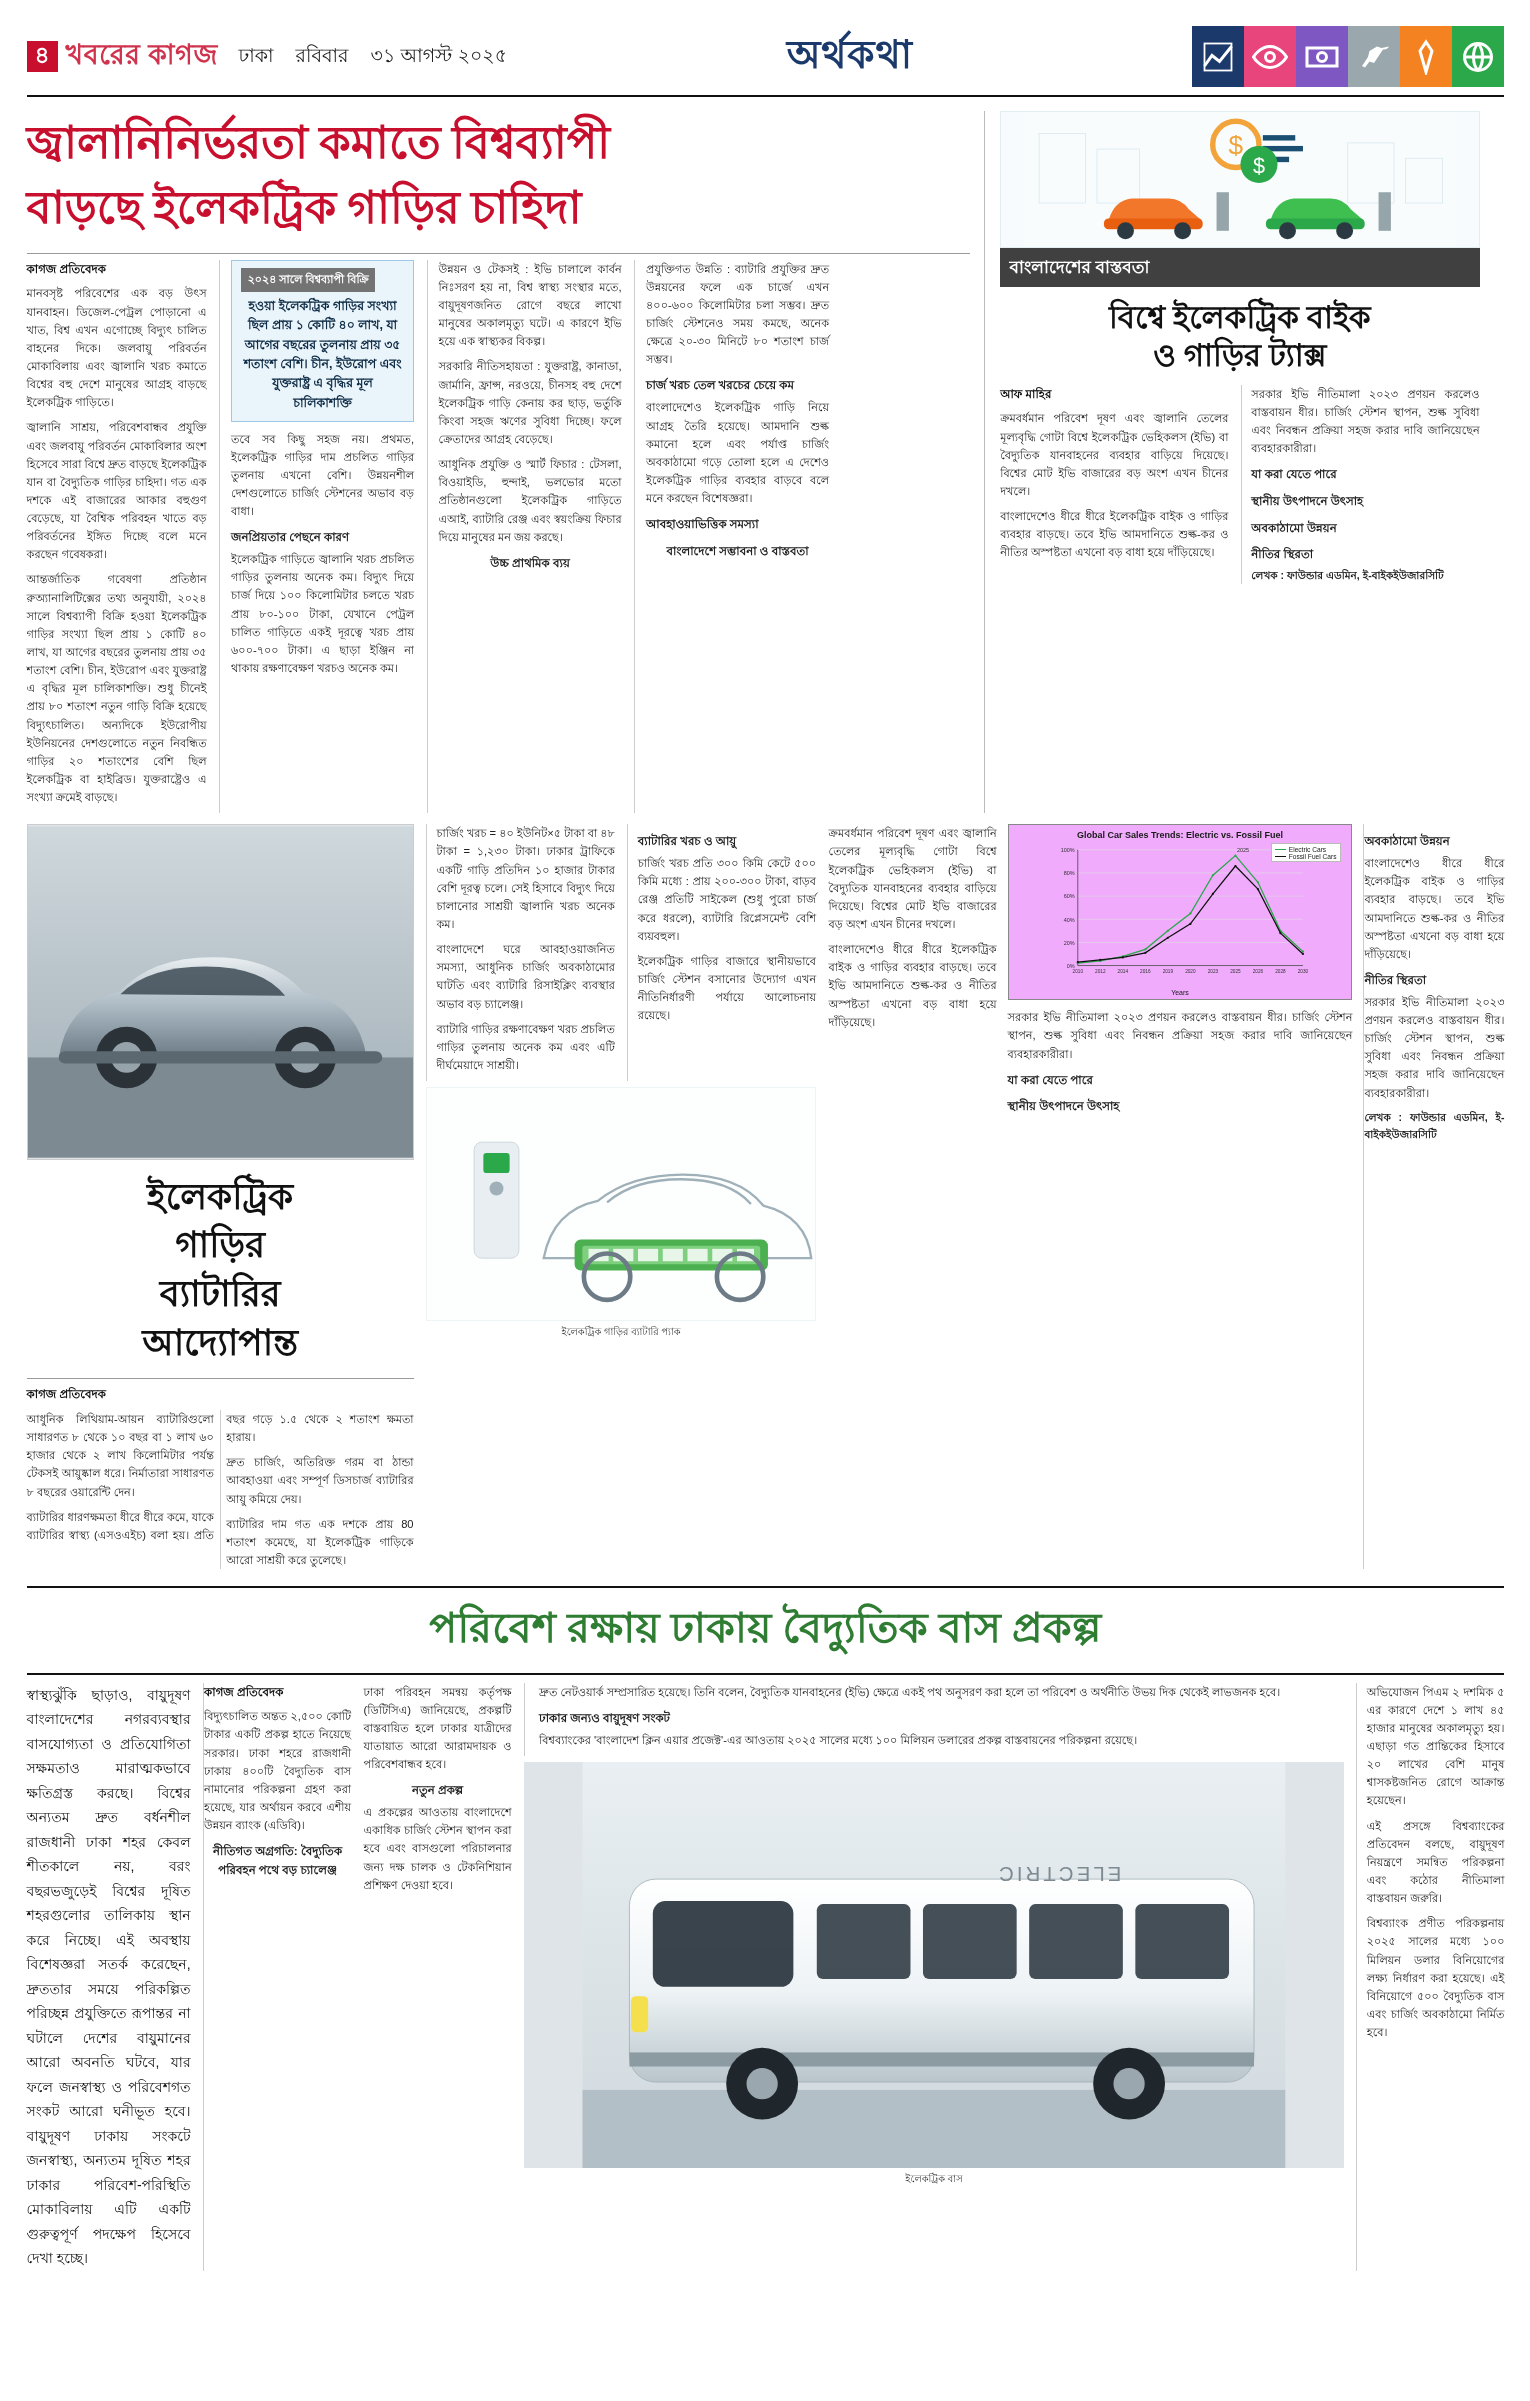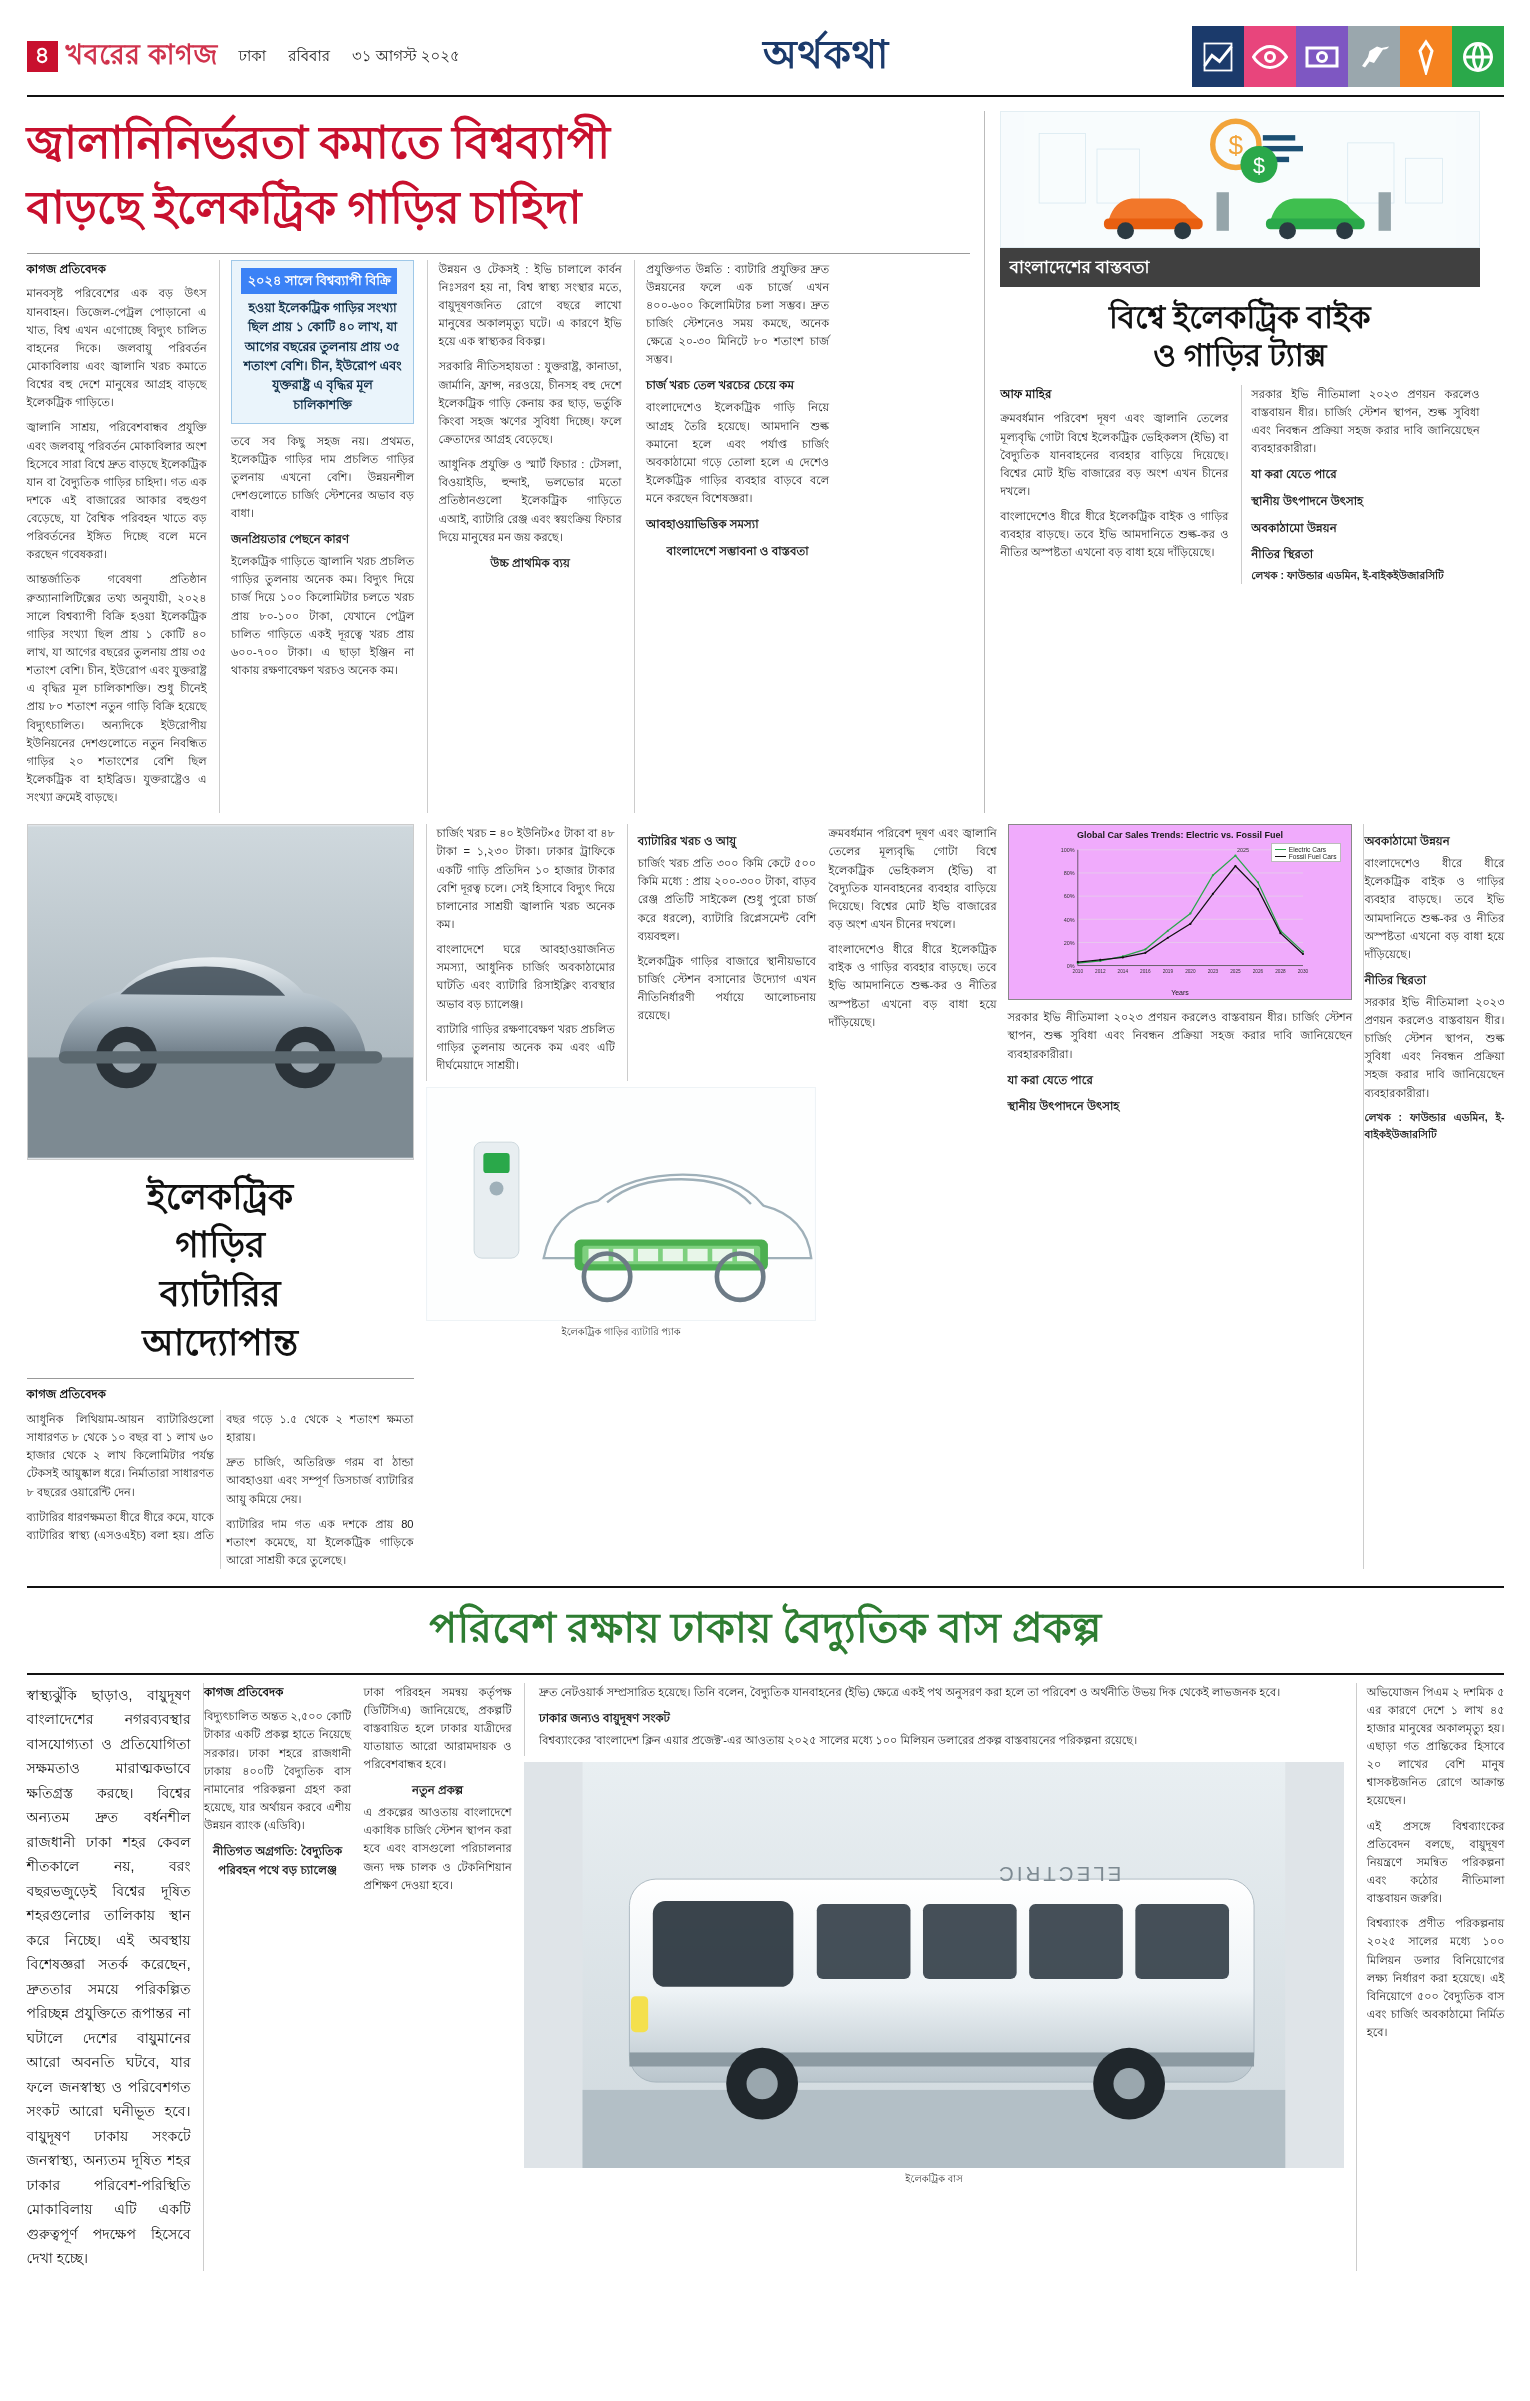--- a/index.html
+++ b/index.html
@@ -19,21 +19,21 @@
     background:#c8102e; color:#fff; font-weight:bold; font-size:23.4px;
     width:31px; height:31px; display:flex; align-items:center; justify-content:center;
     margin-right:7.8px;
   }
   .paper-name {
     font-size:26.6px; font-weight:bold; letter-spacing:0.8px; color:#c8102e;
     font-family:"Liberation Serif", serif;
     opacity:0.85;
     transform:scaleY(1.05);
   }
-  .dateline { font-size:15px; color:#222; margin-left:20.3px; display:flex; gap:22px; align-items:baseline; }
+  .dateline { font-size:19px; color:#222; margin-left:20.3px; display:flex; gap:22px; align-items:baseline; }
   .masthead-mid { flex:1; display:flex; justify-content:center; align-items:center; }
   .section-logo {
     font-family:"Liberation Serif", serif; font-size:39px; font-weight:bold;
     color:#1b3a6b; letter-spacing:0.8px;
   }
   .icon-strip { display:flex; height:61px; }
   .icon-cell { width:52px; height:61px; display:flex; align-items:center; justify-content:center; }
   .icon-cell svg { width:36px; height:36px; }
 
   
@@ -54,21 +54,21 @@
   }
   .col-text p { margin:0 0 7px; }
   .sub-head { font-weight:bold; font-size:11.7px; margin:7.8px 0 3.1px; }
 
   .cols { display:flex; gap:12.5px; }
   .col { flex:1; }
   .vline { border-left:0.8px solid #ccc; }
 
   
   .pullbox { border:0.8px solid #9fc8e8; background:#eaf4fb; padding:7.8px 9.4px; margin-bottom:7.8px; }
-  .pullbox .kicker { background:#3b82f6; color:#fff; font-size:13px; font-weight:bold; padding:2.3px 6.2px; display:inline-block; margin-bottom:4.7px; }
+  .pullbox .kicker { background:#737373; color:#fff; font-size:11px; font-weight:bold; padding:2.3px 6.2px; display:inline-block; margin-bottom:4.7px; }
   .pullbox .ptext { font-size:12.5px; line-height:1.55; font-weight:bold; color:#0d2b45; text-align:center; }
 
   
   .ribbon { background:#404040; color:#fff; font-size:17px; font-weight:bold; padding:5.5px 9.4px; }
   .sub-headline {
     font-family:"Liberation Serif", serif; font-weight:bold; font-size:31px;
     line-height:1.4; color:#111; text-align:center; margin:9.4px 0 7.8px;
   }
 
   

